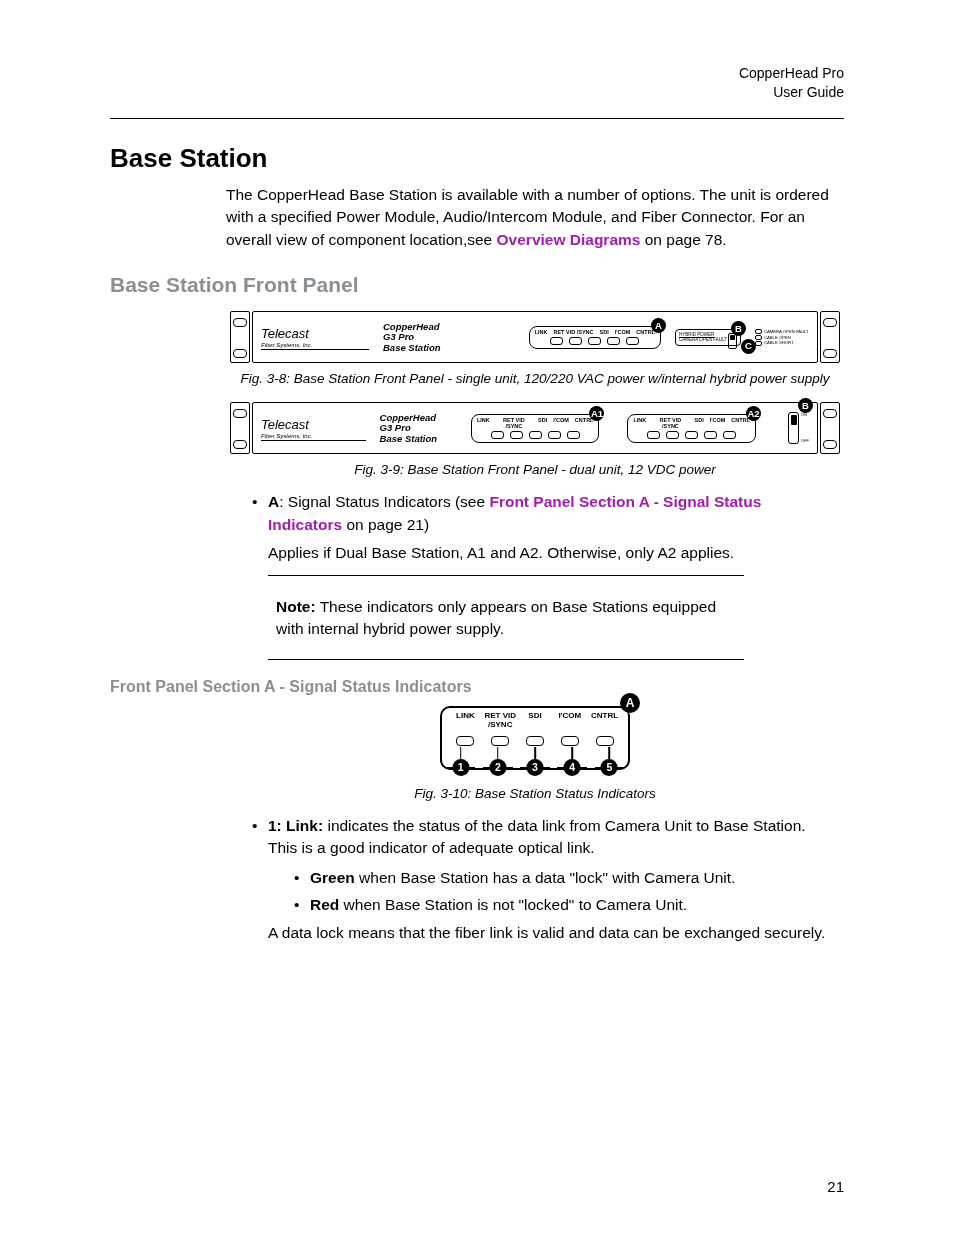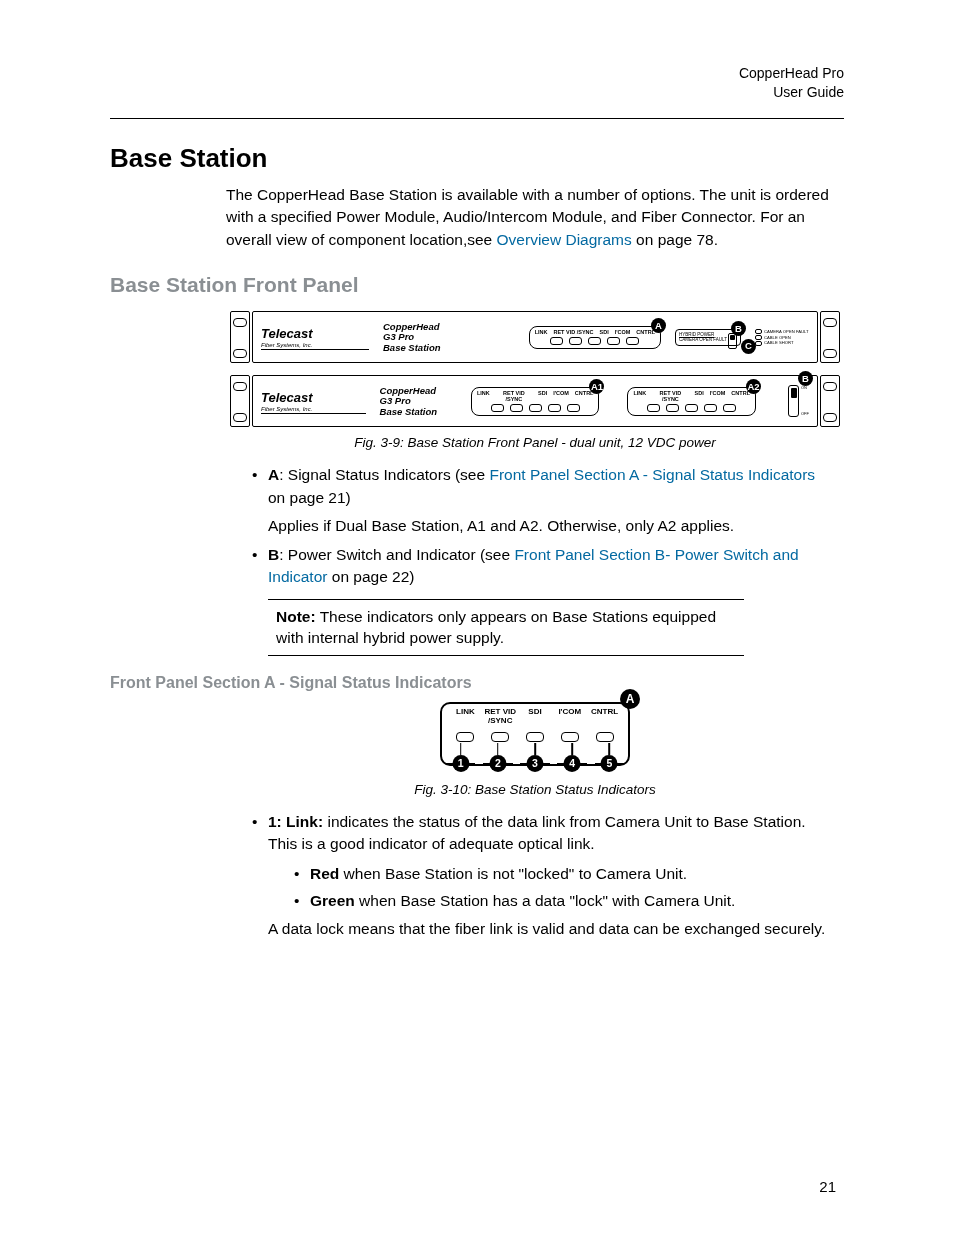--- a/index.html
+++ b/index.html
@@ -36,22 +36,23 @@
   }
   .indent {
     margin-left: 116px;
   }
   p {
     font-size: 15.5px;
     line-height: 1.45;
     margin: 4px 0 10px 0;
   }
   a.link {
-    color: #0369a1;
+    color: #a21caf;
     text-decoration: none;
+    font-weight: bold;
   }
   h2.section {
     font-size: 21px;
     font-weight: 700;
     color: #8a8f93;
     margin: 22px 0 12px 0;
   }
   h3.subsection {
     font-size: 16px;
     font-weight: 700;
@@ -96,30 +97,30 @@
   }
   ul.sub > li::before {
     content: "•";
     position: absolute;
     left: 0;
     top: 0;
   }
   .note-box {
     border-top: 1px solid #000;
     border-bottom: 1px solid #000;
-    padding: 6px 8px;
+    padding: 20px 8px;
     margin: 10px 0 14px 42px;
     width: 460px;
     font-size: 15.5px;
     line-height: 1.4;
   }
   .page-num {
     position: absolute;
     bottom: 40px;
-    right: 118px;
+    right: 110px;
     font-size: 15px;
   }
 
   
   .panel-fig {
     width: 610px;
     height: 56px;
     margin: 8px auto 2px auto;
     position: relative;
   }
@@ -152,21 +153,21 @@
     display: flex;
     align-items: center;
     gap: 14px;
   }
   .logo-block {
     width: 108px;
     line-height: 1.05;
   }
   .logo-name {
     font-style: italic;
-    font-weight: 700;
+    font-weight: 400;
     font-size: 13px;
   }
   .logo-sub {
     font-style: italic;
     font-size: 6px;
     border-bottom: 1px solid #000;
     display: block;
     padding-bottom: 1px;
   }
   .model-block {
@@ -428,20 +429,21 @@
               <div class="dot"></div>
               <span>CABLE OPEN</span>
             </div>
           <div class="hl">
               <div class="dot"></div>
               <span>CABLE SHORT</span>
             </div>
         </div>
       </div>
     </div>
+    <div class="caption">Fig. 3-8: Base Station Front Panel - single unit, 120/220 VAC power w/internal hybrid power supply</div>
 
     <div class="panel-fig">
       <div class="rack-ear left">
           <div class="hole"></div>
           <div class="hole" style="margin-top:22px"></div>
         </div>
       <div class="rack-ear right">
           <div class="hole"></div>
           <div class="hole" style="margin-top:22px"></div>
         </div>
@@ -504,23 +506,20 @@
     <div class="caption">Fig. 3-9: Base Station Front Panel - dual unit, 12 VDC power</div>
   </div>
 
 
   <div class="indent">
     <ul class="bullets">
       <li>
         <b>A</b><span>: Signal Status Indicators (see </span><a class="link">Front Panel Section A - Signal Status Indicators</a><span> on page 21)</span>
         <p style="margin:6px 0 0 0">Applies if Dual Base Station, A1 and A2.  Otherwise, only A2 applies.</p>
       </li>
-      <li>
-        <b>B</b><span>: Power Switch and Indicator (see </span><a class="link">Front Panel Section B- Power Switch and Indicator</a><span> on page 22)</span>
-      </li>
     </ul>
 
     <div class="note-box">
       <b>Note:</b><span>  These indicators  only appears on Base Stations equipped with internal hybrid power supply.</span>
     </div>
   </div>
 
   <h3 class="subsection indent">Front Panel Section A - Signal Status Indicators</h3>
 
   <div class="indent">
@@ -571,22 +570,22 @@
       </div>
     </div>
     <div class="caption" style="margin-top:16px">Fig. 3-10: Base Station Status Indicators</div>
   </div>
 
   <div class="indent">
     <ul class="bullets">
       <li>
         <b>1: Link:</b><span> indicates the status of the data link from Camera Unit to Base Station. This is a good indicator of adequate optical link.</span>
         <ul class="sub">
+          <li><b>Green</b><span> when Base Station has a data "lock" with Camera Unit.</span></li>
           <li><b>Red</b><span> when Base Station is not "locked" to Camera Unit.</span></li>
-          <li><b>Green</b><span> when Base Station has a data "lock" with Camera Unit.</span></li>
         </ul>
         <p style="margin:6px 0 0 0">A data lock means that the fiber link is valid and data can be exchanged securely.</p>
       </li>
     </ul>
   </div>
 
   <div class="page-num">21</div>
 </div>
 
 </body></html>

